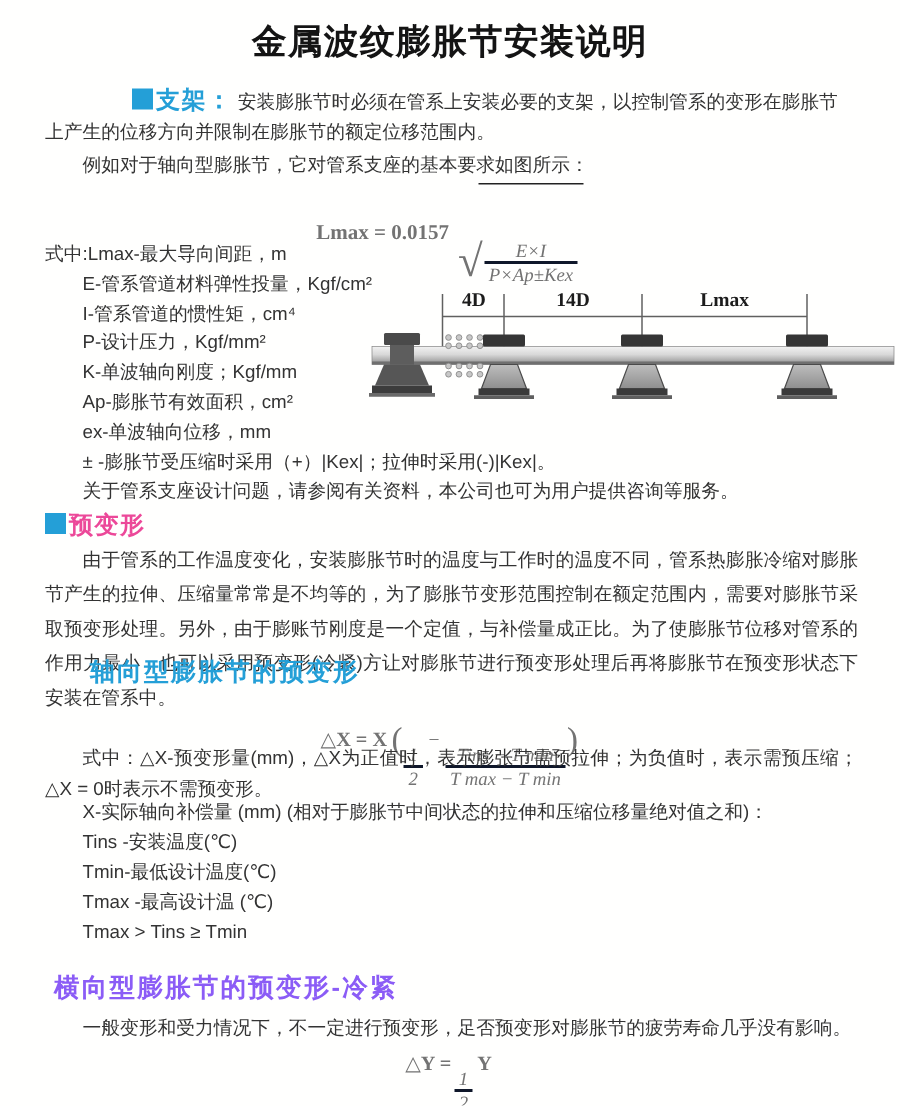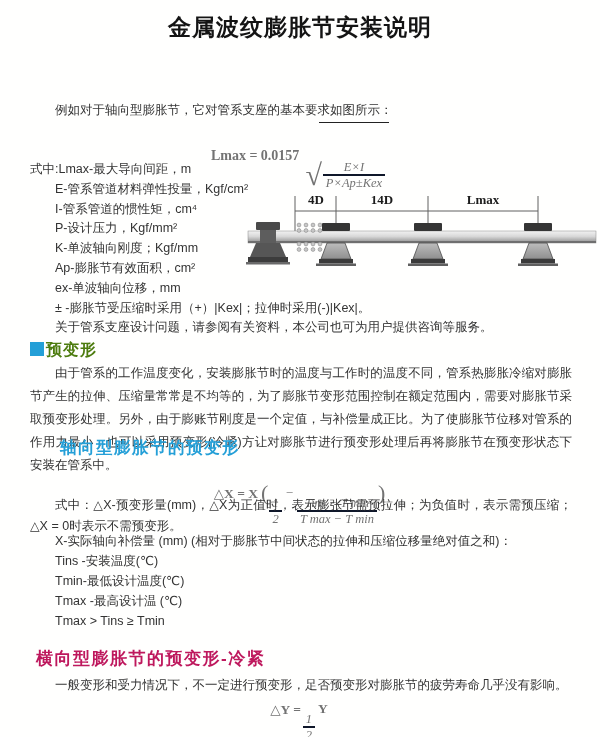--- a/index.html
+++ b/index.html
@@ -50,21 +50,21 @@
   .fit{font-style:italic;font-size:12.5px;line-height:14px;}
 
   .defs{top:160px;left:30px;width:540px;}
   .defs .line{height:19.8px;line-height:19.8px;white-space:nowrap;}
   .defs .ind{padding-left:25px;}
 
   
   .diagram{top:191px;left:246px;width:352px;height:99px;}
 
   .sec-header{
-    color:#4d7c0f;font-size:16px;font-weight:bold;letter-spacing:1px;
+    color:#ec4899;font-size:16px;font-weight:bold;letter-spacing:1px;
   }
   .predeform-header{top:340px;left:30px;}
   .para-predeform{
     top:362px;left:30px;width:542px;
     text-indent:2em;line-height:23px;font-size:12.5px;text-align:justify;
   }
   .axial-header{top:437px;left:60px;color:#249fd7;font-size:16.5px;font-weight:bold;letter-spacing:1.5px;}
 
   .formula-2{top:460px;left:0;width:600px;display:flex;justify-content:center;align-items:center;font-size:13px;}
   .paren{font-size:22px;font-weight:400;line-height:22px;margin:0 1px;}
@@ -73,31 +73,35 @@
 
   .para-explain{
     top:495px;left:30px;width:542px;
     text-indent:2em;line-height:21px;font-size:12.5px;text-align:justify;
   }
   .xdef-line{top:531px;left:55px;width:520px;}
   .temps{top:551px;left:55px;}
   .temps .line{height:20px;line-height:20px;white-space:nowrap;}
   .note-line{top:631px;left:55px;width:520px;margin-top:44px;}
 
-  .lateral-header{top:647px;left:36px;color:#be185d;font-size:17px;font-weight:bold;letter-spacing:1.5px;}
+  .lateral-header{top:647px;left:36px;color:#8b5cf6;font-size:17px;font-weight:bold;letter-spacing:1.5px;}
   .formula-3{top:676px;left:0;width:600px;display:flex;justify-content:center;align-items:center;font-size:13.5px;}
   .lateral-note{top:706px;left:55px;width:520px;}
 </style>
 </head>
 <body>
 
 <div class="page">
 
   <div class="abs doc-title">金属波纹膨胀节安装说明</div>
 
+  <div class="abs para-support body-text">
+    <span class="sq"></span><span class="sec-inline-header">支架：</span>
+    <span>安装膨胀节时必须在管系上安装必要的支架，以控制管系的变形在膨胀节上产生的位移方向并限制在膨胀节的额定位移范围内。</span>
+  </div>
 
   <div class="abs example-line body-text">例如对于轴向型膨胀节，它对管系支座的基本要求如图所示：</div>
 
   <div class="abs formula formula-1">
     <span class="f-lhs">Lmax = 0.0157</span>
     <span class="sqrt">
       <span class="radical">√</span>
       <span class="sqrt-body">
         <span class="frac fit">
           <span class="num">E×I</span>

